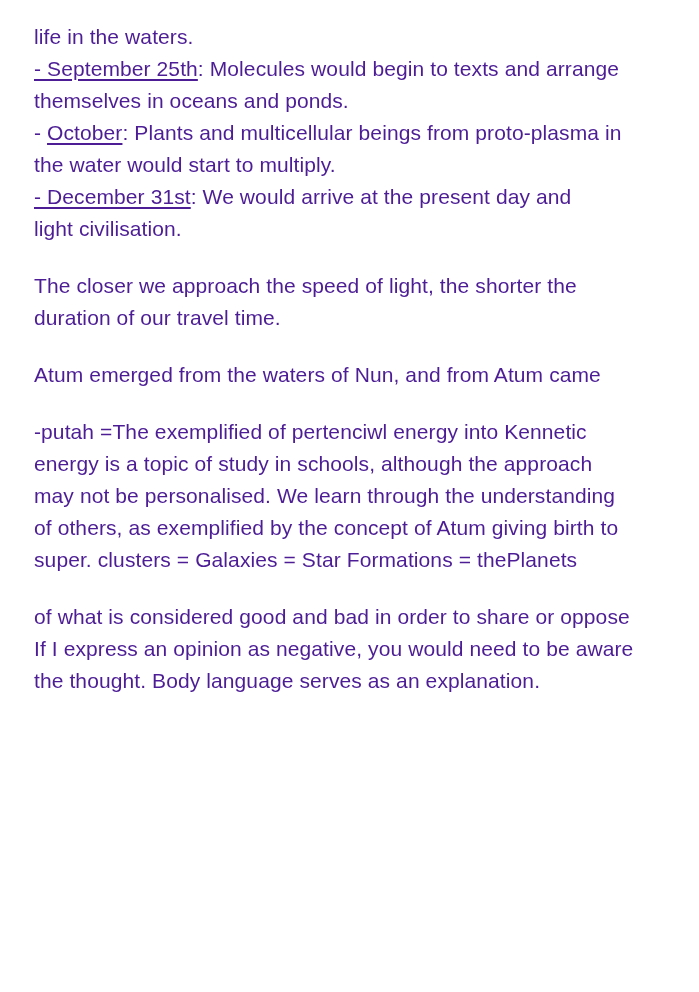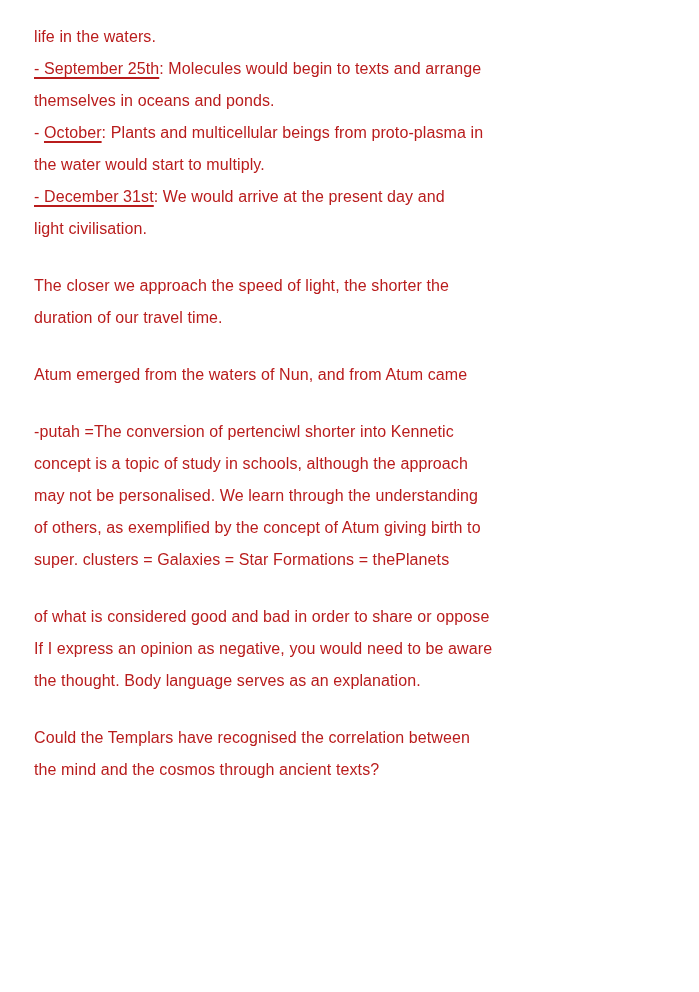--- a/index.html
+++ b/index.html
@@ -12,23 +12,23 @@
     height: 992px;
     overflow: hidden;
     box-sizing: border-box;
   }
   .page {
     box-sizing: border-box;
     width: 699px;
     height: 992px;
     padding: 21px 34px 0 34px;
     background: #ffffff;
-    color: #b91c1c;
+    color: #4c1d95;
     font-family: "Liberation Sans", "DejaVu Sans", sans-serif;
-    font-size: 16px;
+    font-size: 21px;
     line-height: 32px;
     letter-spacing: 0.1px;
   }
   .block { margin: 0; }
   .block + .block { margin-top: 25px; }
   .line { margin: 0; padding: 0; }
   .u {
     text-decoration: underline;
     text-underline-offset: 3px;
     text-decoration-thickness: 1.5px;
@@ -59,32 +59,28 @@
   <div class="block">
     <p class="line"><span>The closer we approach the speed of light, the shorter the</span></p>
     <p class="line"><span>duration of our travel time.</span></p>
   </div>
 
   <div class="block">
     <p class="line"><span>Atum emerged from the waters of Nun, and from Atum came</span></p>
   </div>
 
   <div class="block">
-    <p class="line"><span>-putah =The conversion of pertenciwl shorter into Kennetic</span></p>
-    <p class="line"><span>concept is a topic of study in schools, although the approach</span></p>
+    <p class="line"><span>-putah =The exemplified of pertenciwl energy into Kennetic</span></p>
+    <p class="line"><span>energy is a topic of study in schools, although the approach</span></p>
     <p class="line"><span>may not be personalised. We learn through the understanding</span></p>
     <p class="line"><span>of others, as exemplified by the concept of Atum giving birth to</span></p>
     <p class="line"><span>super. clusters = Galaxies = Star Formations = thePlanets</span></p>
   </div>
 
   <div class="block">
     <p class="line"><span>of what is considered good and bad in order to share or oppose</span></p>
     <p class="line"><span>If I express an opinion as negative, you would need to be aware</span></p>
     <p class="line"><span>the thought. Body language serves as an explanation.</span></p>
   </div>
 
-  <div class="block">
-    <p class="line"><span>Could the Templars have recognised the correlation between</span></p>
-    <p class="line"><span>the mind and the cosmos through ancient texts?</span></p>
-  </div>
 
 
 </div>
 
 </body></html>

